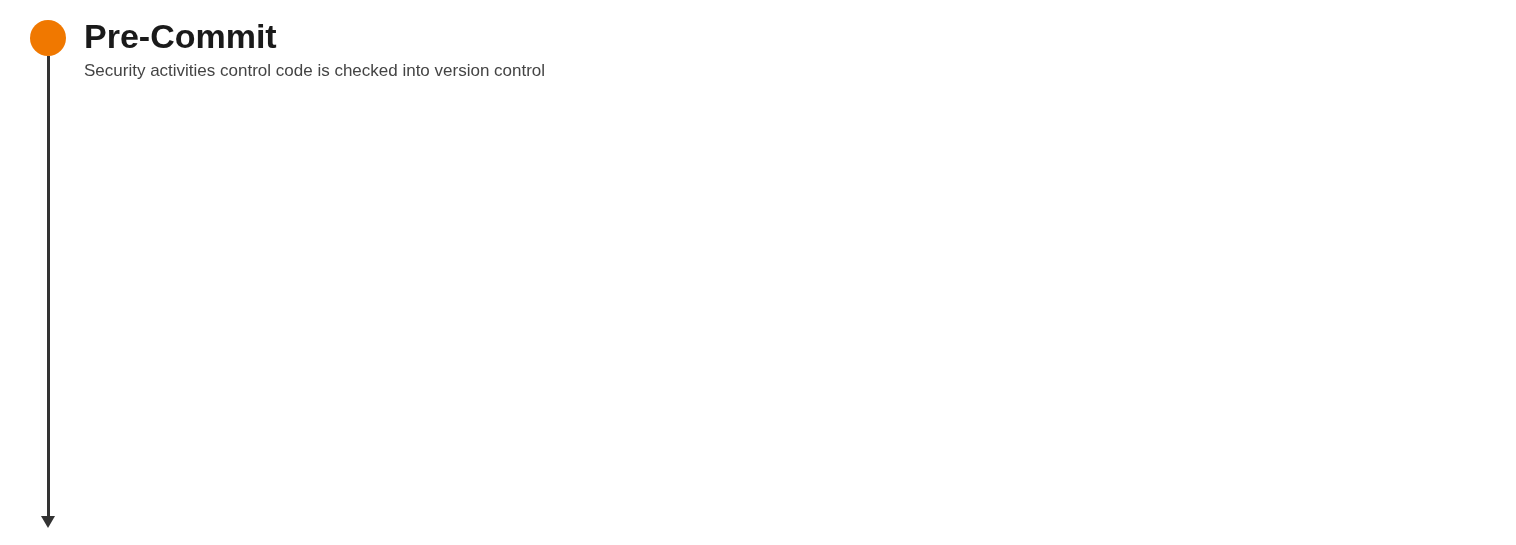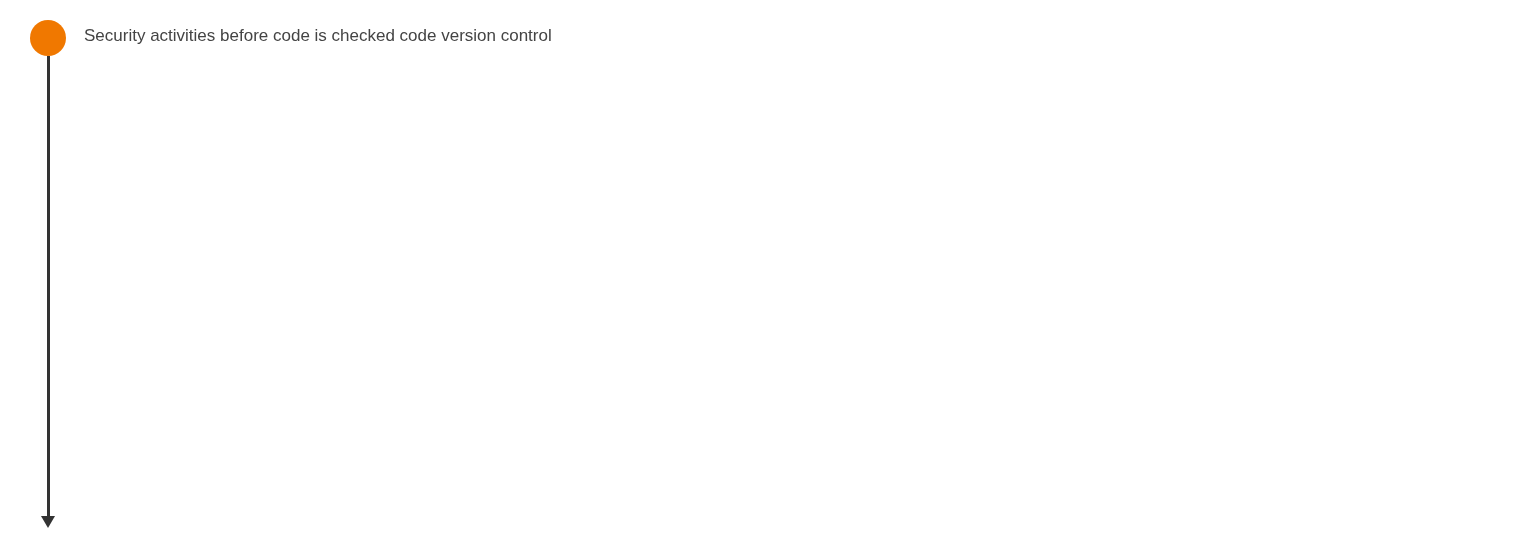--- a/index.html
+++ b/index.html
@@ -73,17 +73,18 @@
 <body>
 
 <div>
   <div class="header-section">
     <div class="timeline-container">
       <div class="orange-circle"></div>
       <div class="timeline-line"></div>
       <div class="timeline-arrow"></div>
     </div>
     <div class="title-block">
-      <div class="subtitle">Security activities before code is checked code version control</div>
+      <div class="main-title">Pre-Commit</div>
+      <div class="subtitle">Security activities control code is checked into version control</div>
     </div>
   </div>
 
 </div>
 
 </body></html>

